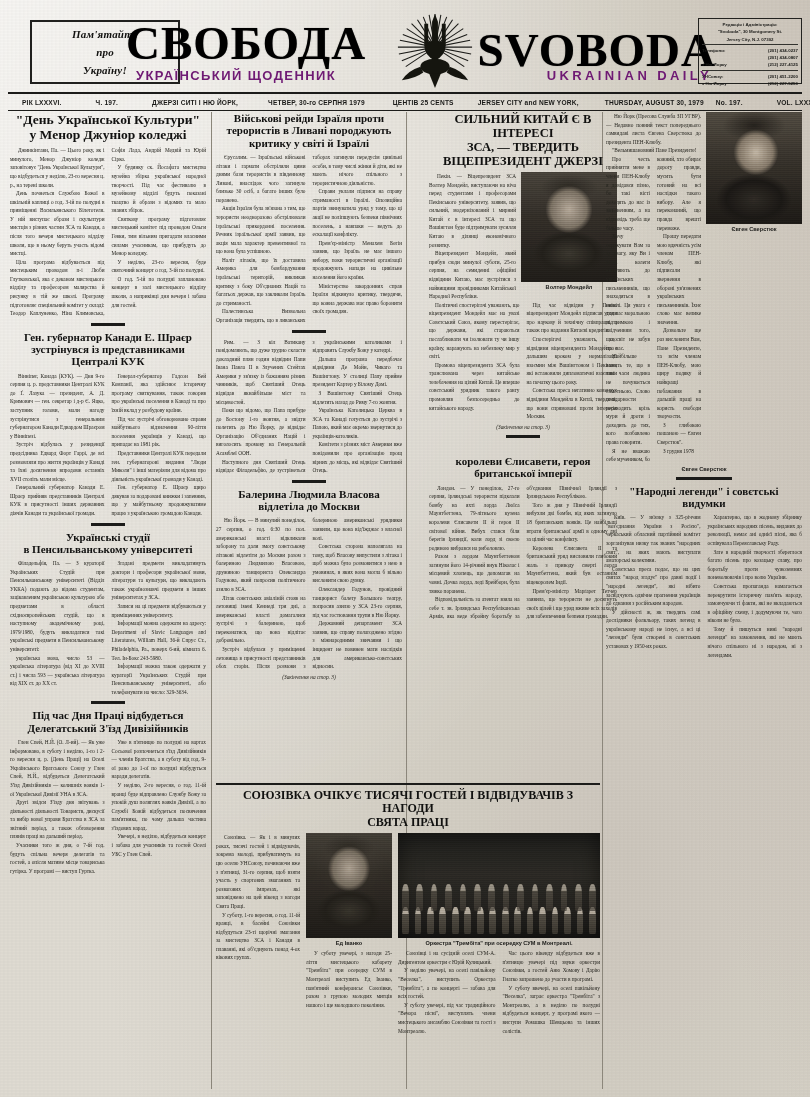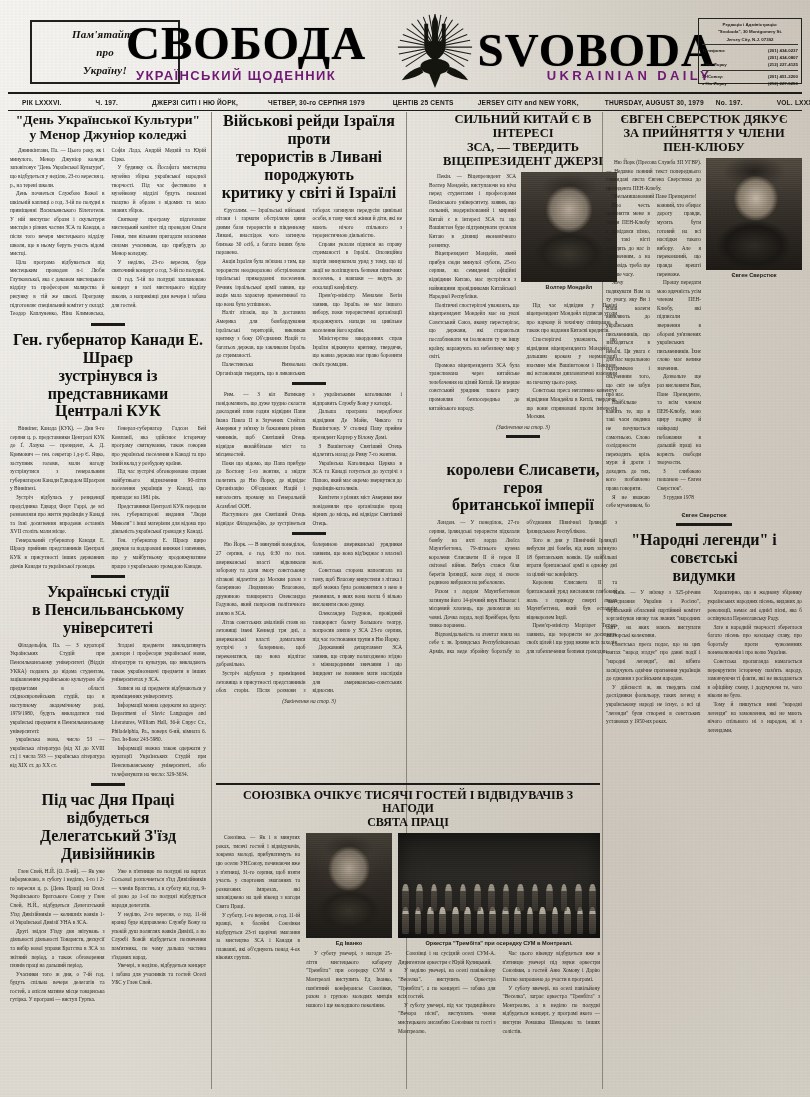--- a/index.html
+++ b/index.html
@@ -89,21 +89,21 @@
   #col3{left:410px;width:188px;margin-left:19px;}
   #col4{left:606px;width:196px;}
   .vrule{position:absolute;top:112px;bottom:8px;width:0;border-left:1px solid #8d887c;}
 
   
   h2.hl{
     margin:0 0 4px 0;text-align:center;font-family:"Liberation Serif", serif;
     font-weight:bold;color:#111110;line-height:1.12;
   }
   .hl-a{font-size:13.5px;}
-  .hl-b{font-size:16px;}
+  .hl-b{font-size:11px;}
   .hl-caps{font-family:"Liberation Sans", sans-serif;font-weight:bold;font-size:12.5px;letter-spacing:0px;}
   .dash{
     width:34px;height:0;border-top:3px solid #1b1b19;margin:5px auto 5px auto;
   }
   .dash.wide{width:56px;}
   .rule-top{border-top:2px solid #1c1c1a;margin:4px 0 4px 0;height:0;}
 
   
   .body2{column-count:2;column-gap:7px;column-rule:0;}
   .body1{column-count:1;}
@@ -380,20 +380,24 @@
         <p class="bt">Дальша програма передбачає відвідини Де Мойн, Чикаго та Вашінгтону. У столиці Папу прийме президент Картер у Білому Домі.</p>
         <p class="bt">З Вашінгтону Святіший Отець відлетить назад до Риму 7-го жовтня.</p>
         <p class="bt">Українська Католицька Церква в ЗСА та Канаді готується до зустрічі з Папою, який має окремо звернутися до українців-католиків.</p>
         <p class="bt">Комітети з різних міст Америки вже повідомили про організацію прощ вірних до місць, які відвідає Святіший Отець.</p>
       </div>
     </div>
 
     <div class="dash"></div>
 
     <div>
+      <h2 class="hl hl-b">
+        <span>Балерина Людмила Власова</span><br>
+        <span>відлетіла до Москви</span>
+      </h2>
       <div class="body2">
         <p class="bt lead">Ню Йорк. — В минулий понеділок, 27 серпня, о год. 6:30 по пол. американські власті відкликали заборону та дали змогу совєтському літакові відлетіти до Москви разом з балериною Людмилою Власовою, дружиною танцюриста Олександра Годунова, який попросив політичного азилю в ЗСА.</p>
         <p class="bt">Літак совєтських авіаліній стояв на летовищі імені Кеннеді три дні, а американські власті домагалися зустрічі з балериною, щоб переконатися, що вона відлітає добровільно.</p>
         <p class="bt">Зустріч відбулася у приміщенні летовища в присутності представників обох сторін. Після розмови з балериною американські урядники заявили, що вона від'їжджає з власної волі.</p>
         <p class="bt">Совєтська сторона наполягала на тому, щоб Власову випустили з літака і щоб можна було розмовитися з нею в умовинах, в яких вона могла б вільно висловити свою думку.</p>
         <p class="bt">Олександер Годунов, провідний танцюрист балету Большого театру, попросив азилю у ЗСА 23-го серпня, під час гостювання трупи в Ню Йорку.</p>
         <p class="bt">Державний департамент ЗСА заявив, що справу полагоджено згідно з міжнародними звичаями і що інцидент не повинен мати наслідків для американсько-совєтських відносин.</p>
       </div>
       <div class="jump">(Закінчення на стор. 3)</div>
     </div>
@@ -445,25 +449,20 @@
         <p class="bt">Того ж дня у Північній Ірляндії вибухли дві бомби, від яких загинуло 18 британських вояків. Це найбільші втрати британської армії в одному дні за цілий час конфлікту.</p>
         <p class="bt">Королева Єлисавета ІІ та британський уряд висловили глибокий жаль з приводу смерті лорда Маунтбеттена, який був останнім віцекоролем Індії.</p>
         <p class="bt">Прем'єр-міністр Марґарет Тетчер заявила, що терористи не досягнуть своїх цілей і що уряд вживе всіх заходів для забезпечення безпеки громадян.</p>
       </div>
     </div>
   </div>
 
   <div class="col" id="col4">
 
     <div>
-      <h2 class="hl hl-caps">
-        <span>ЄВГЕН СВЕРСТЮК ДЯКУЄ</span><br>
-        <span>ЗА ПРИЙНЯТТЯ У ЧЛЕНИ</span><br>
-        <span>ПЕН-КЛЮБУ</span>
-      </h2>
 
       <div class="portrait-wrap">
         <div class="photo" style="height:112px">
           <div class="face b"></div>
           <div class="halftone"></div>
         </div>
         <div class="cap">Євген Сверстюк</div>
       </div>
 
       <div class="body1">

